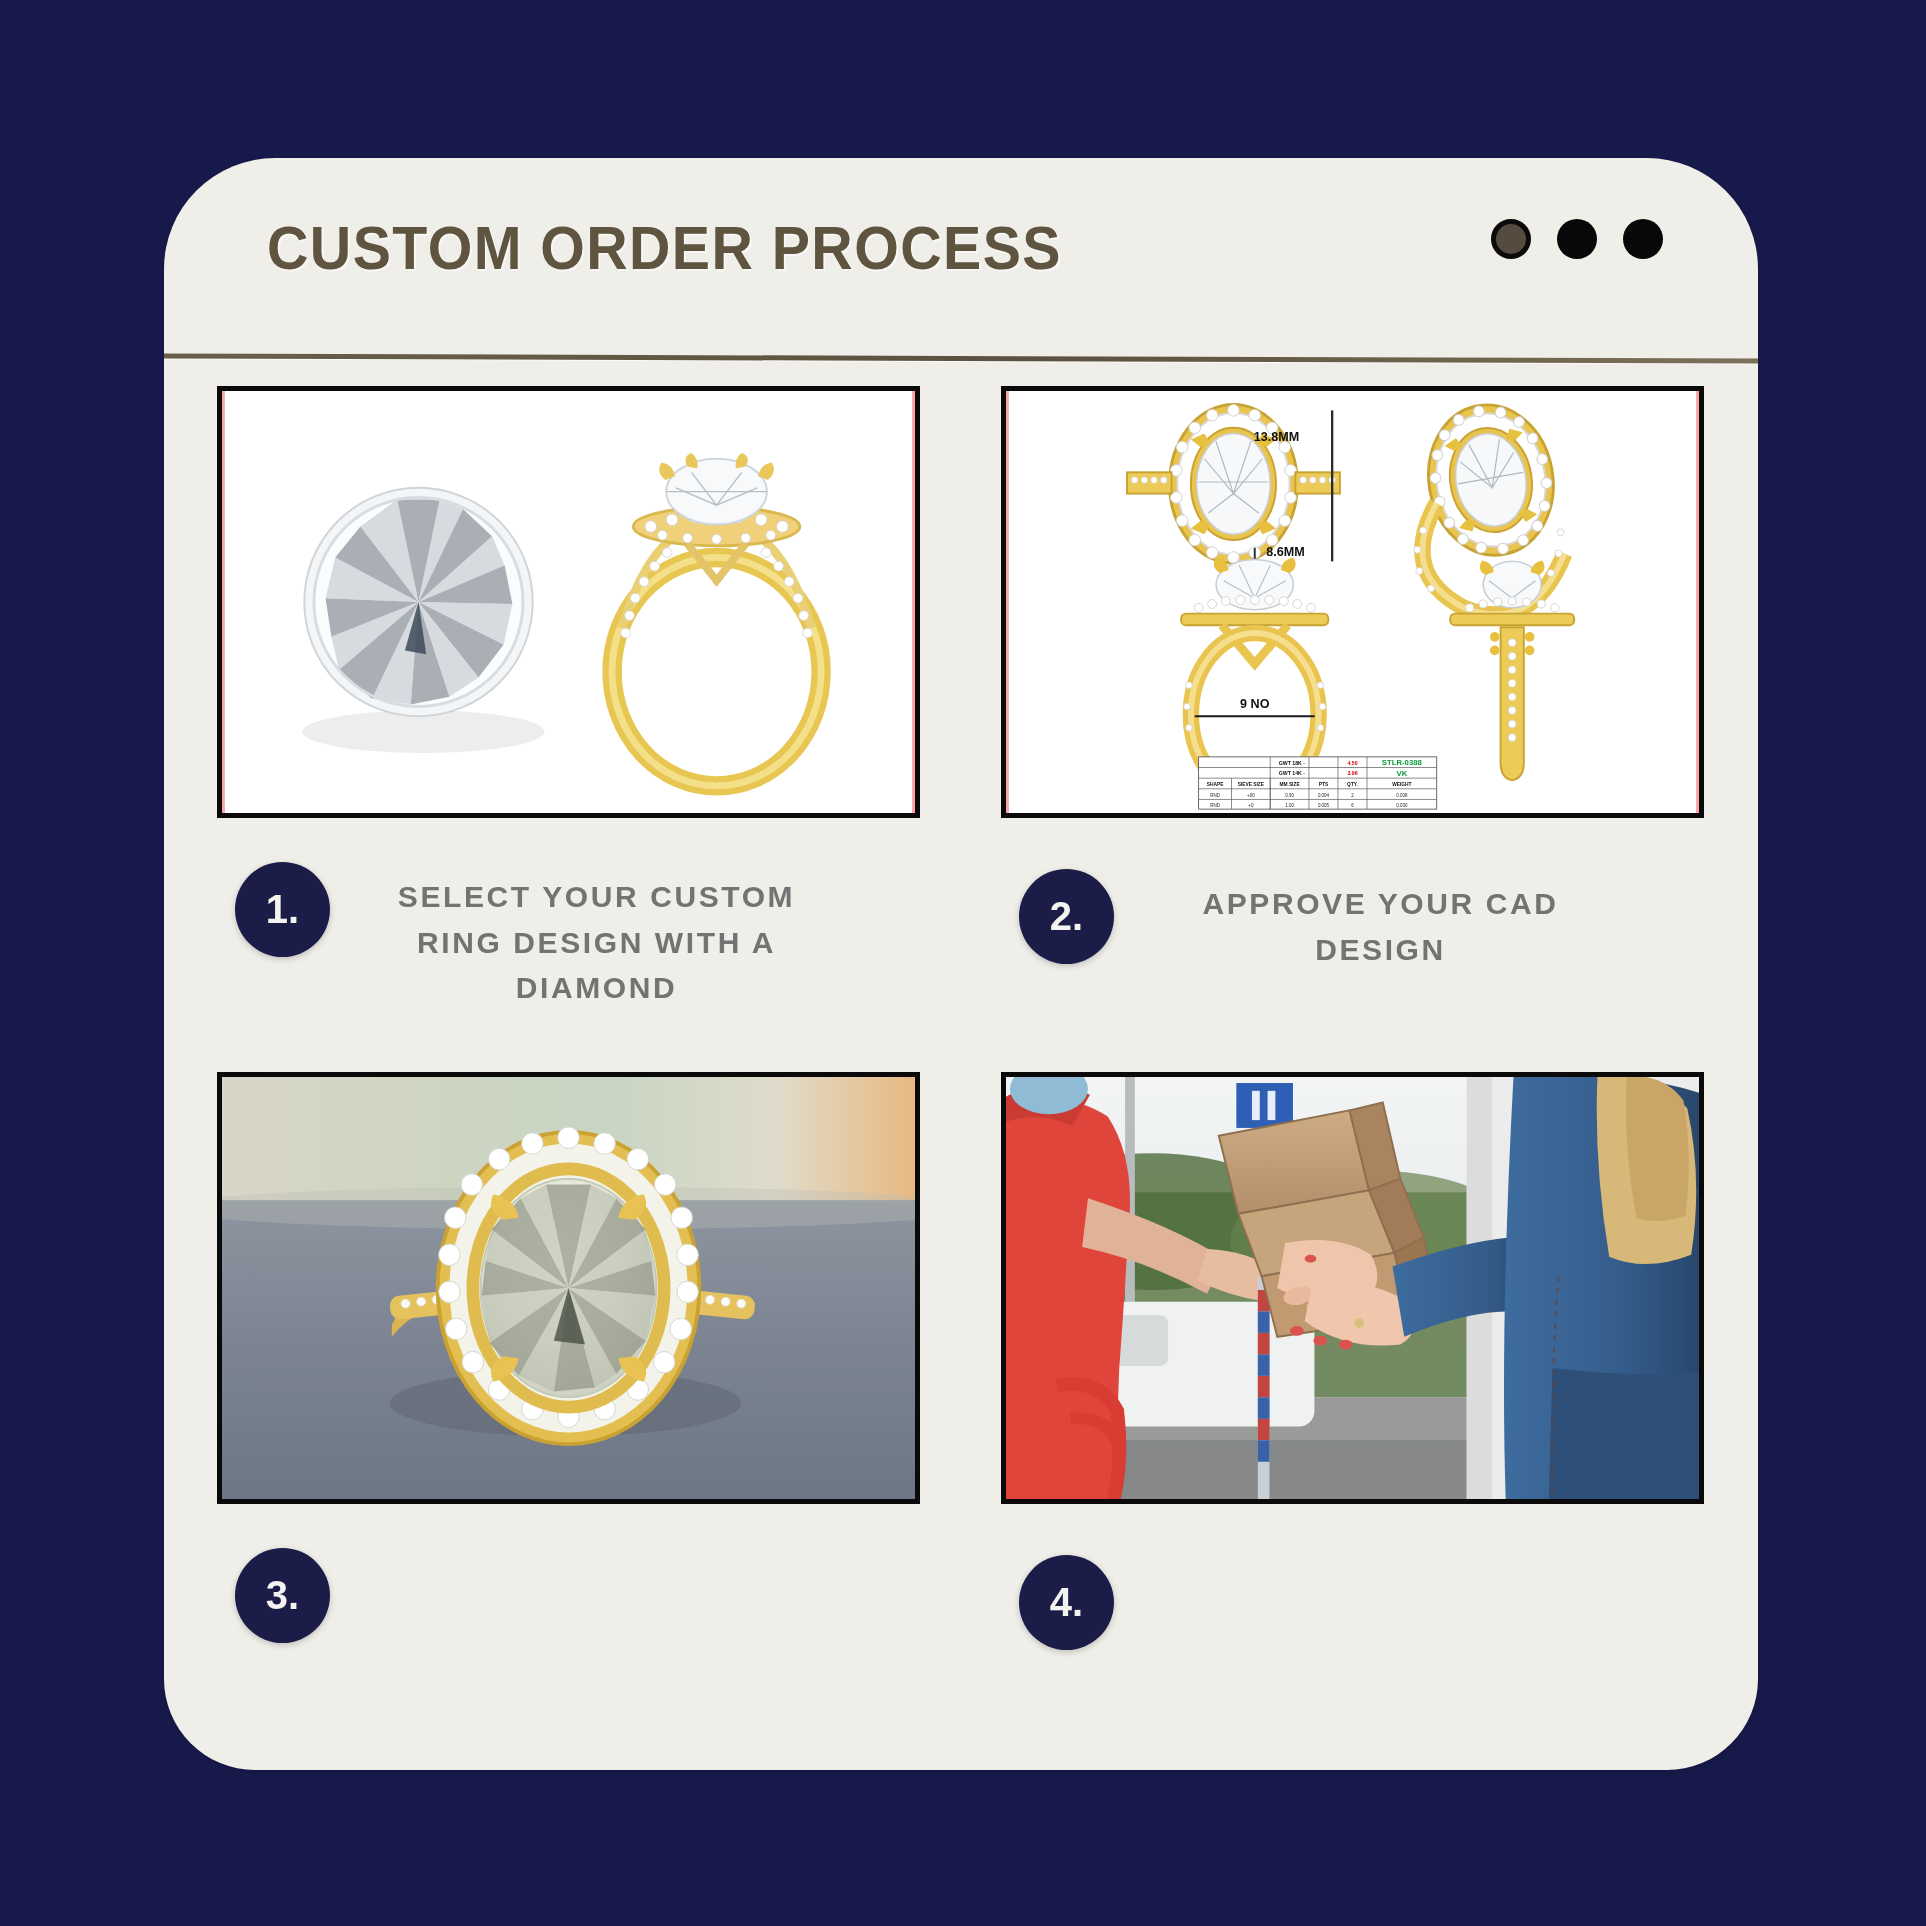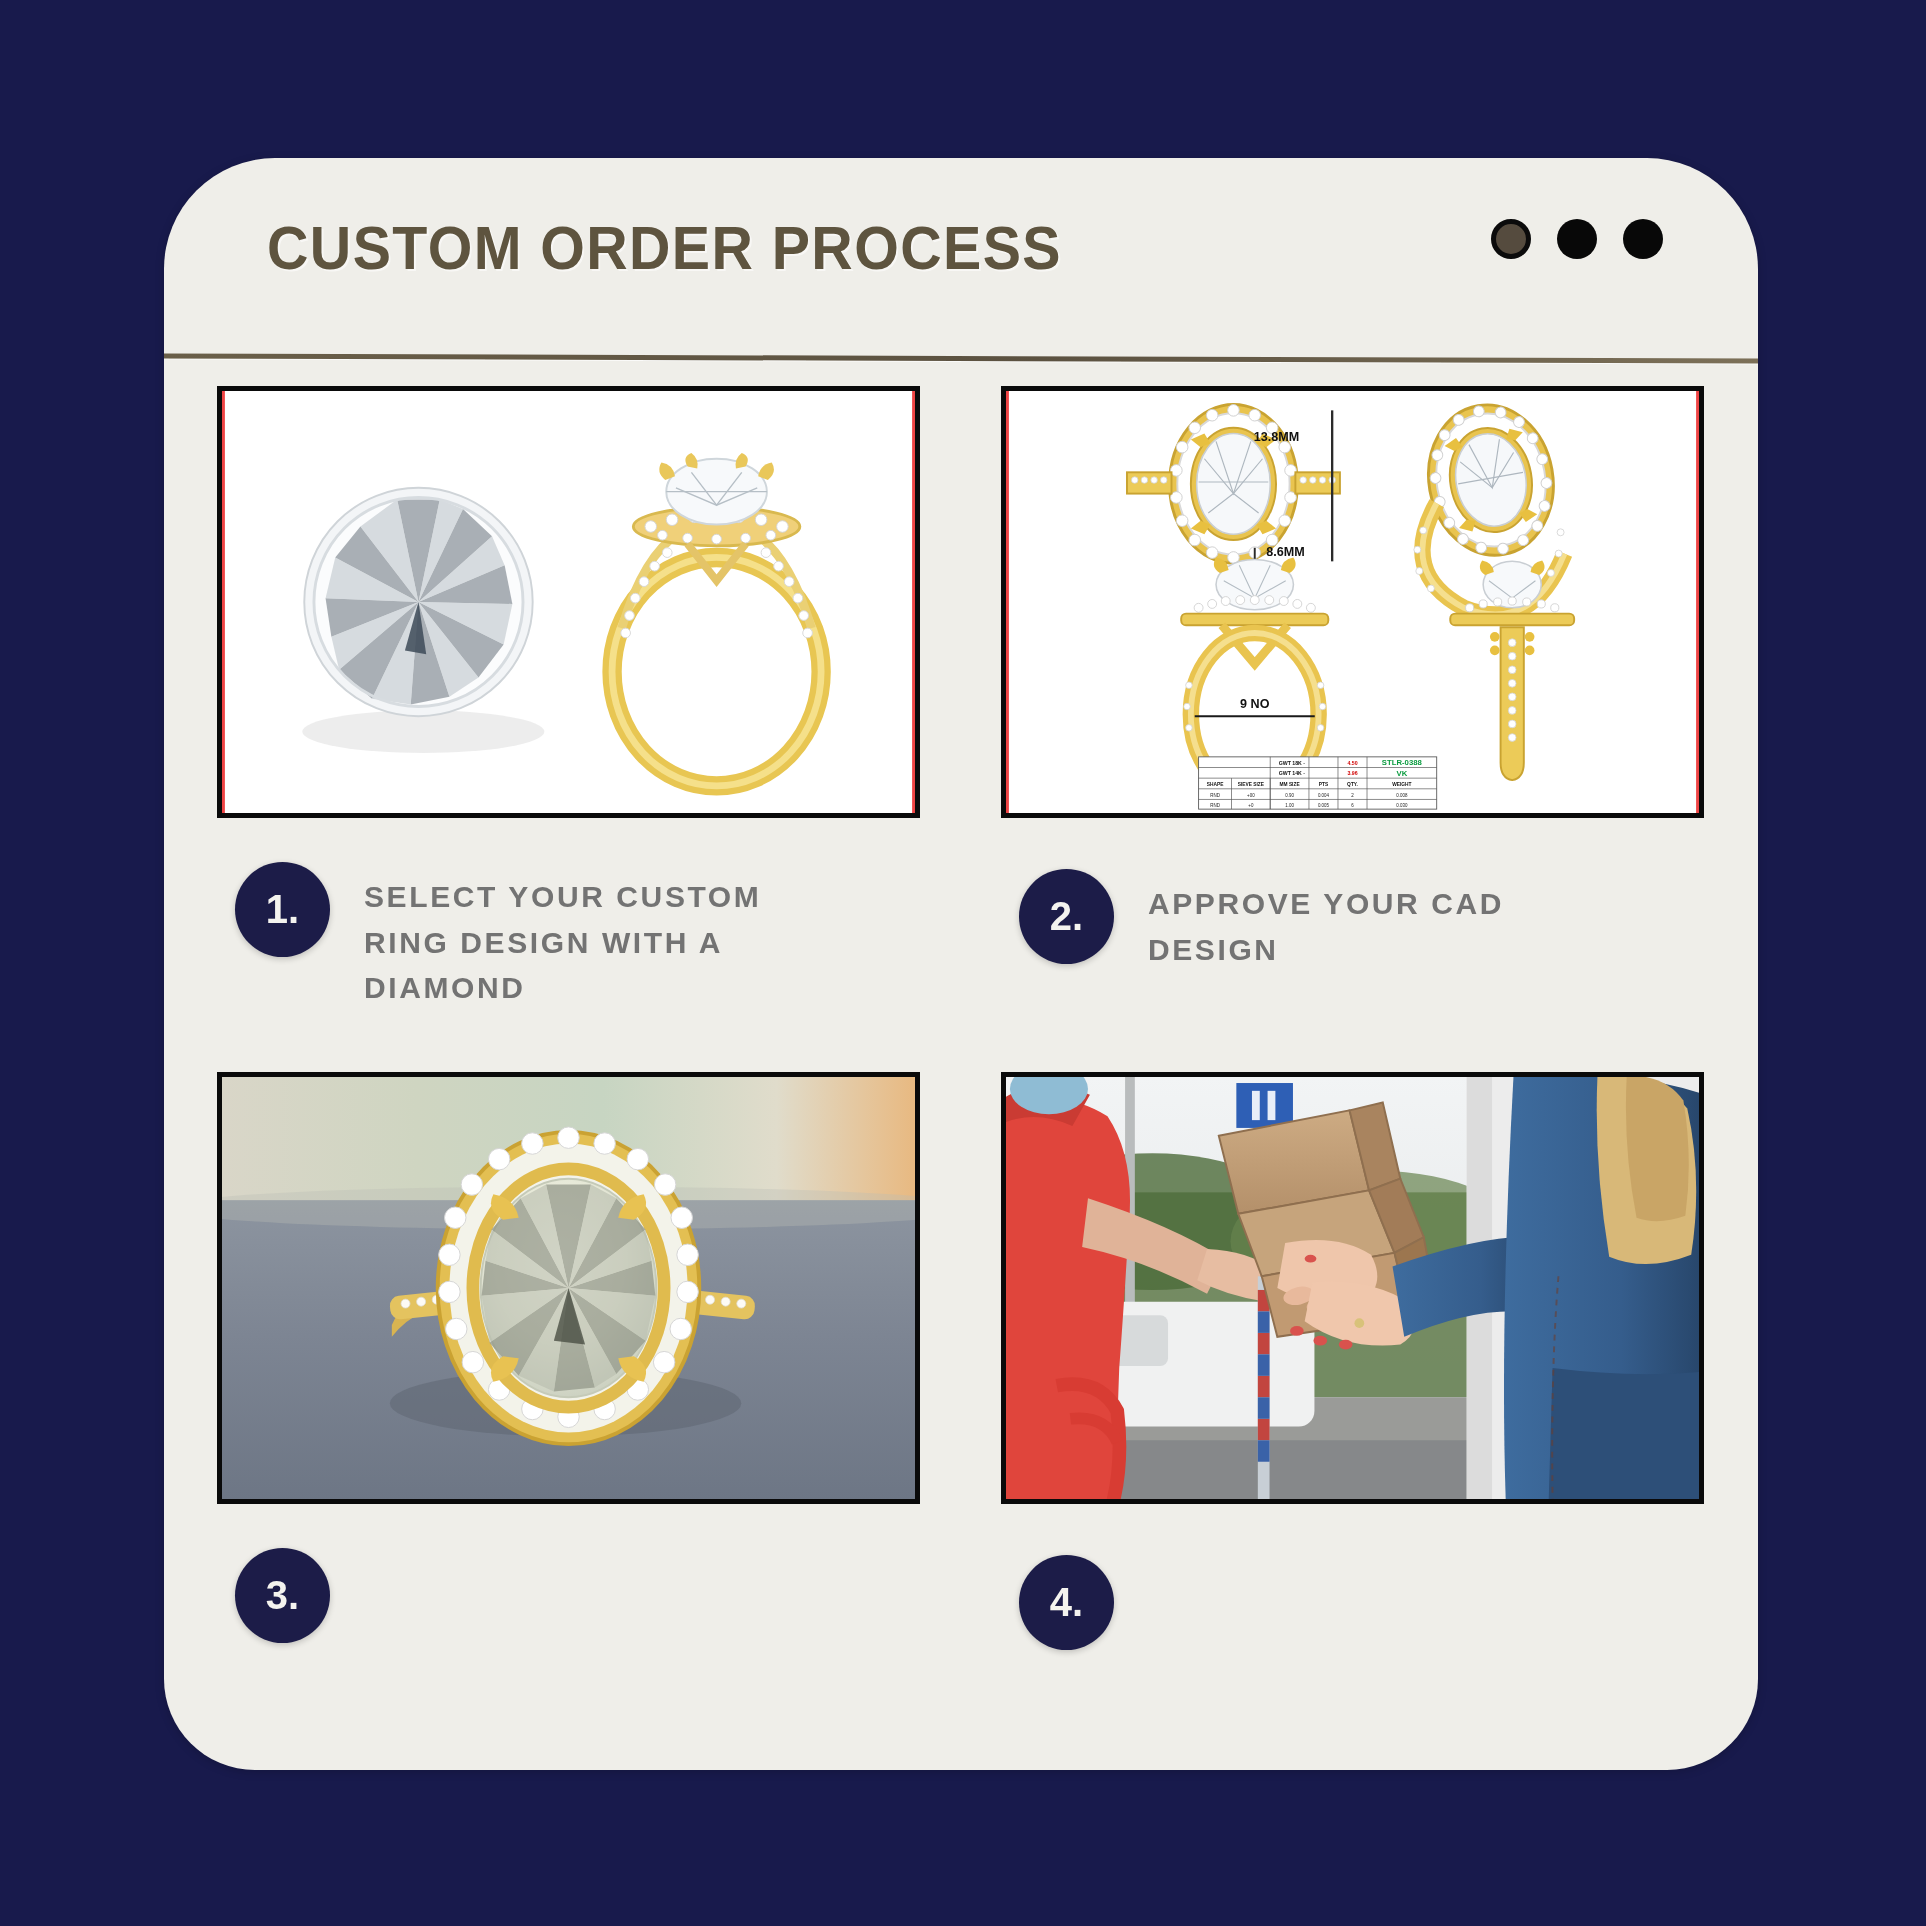--- a/index.html
+++ b/index.html
@@ -13,20 +13,21 @@
   body {
     background: #181a4c;
     font-family: "Liberation Sans", sans-serif;
   }
 
   
   .stage {
     position: relative;
     width: 1927px;
     height: 1927px;
+    text-align: center;
   }
 
   .card {
     position: absolute;
     left: 164px;
     top: 158px;
     width: 1594px;
     height: 1612px;
     background: #efeee9;
     border-radius: 111px 111px 91px 91px;
@@ -97,21 +98,21 @@
     column-gap: 81px;
     row-gap: 61px;
   }
 
   .step { width: 703px; }
 
   .thumb-frame {
     width: 703px;
     height: 432px;
     border: 5px solid #0a0a0a;
-    background: #ef4444;
+    background: #fca5a5;
     overflow: hidden;
     position: relative;
   }
   .thumb-frame svg { display: block; width: 100%; height: 100%; }
 
   .step-caption {
     display: flex;
     align-items: flex-start;
     gap: 34px;
     margin-top: 44px;

